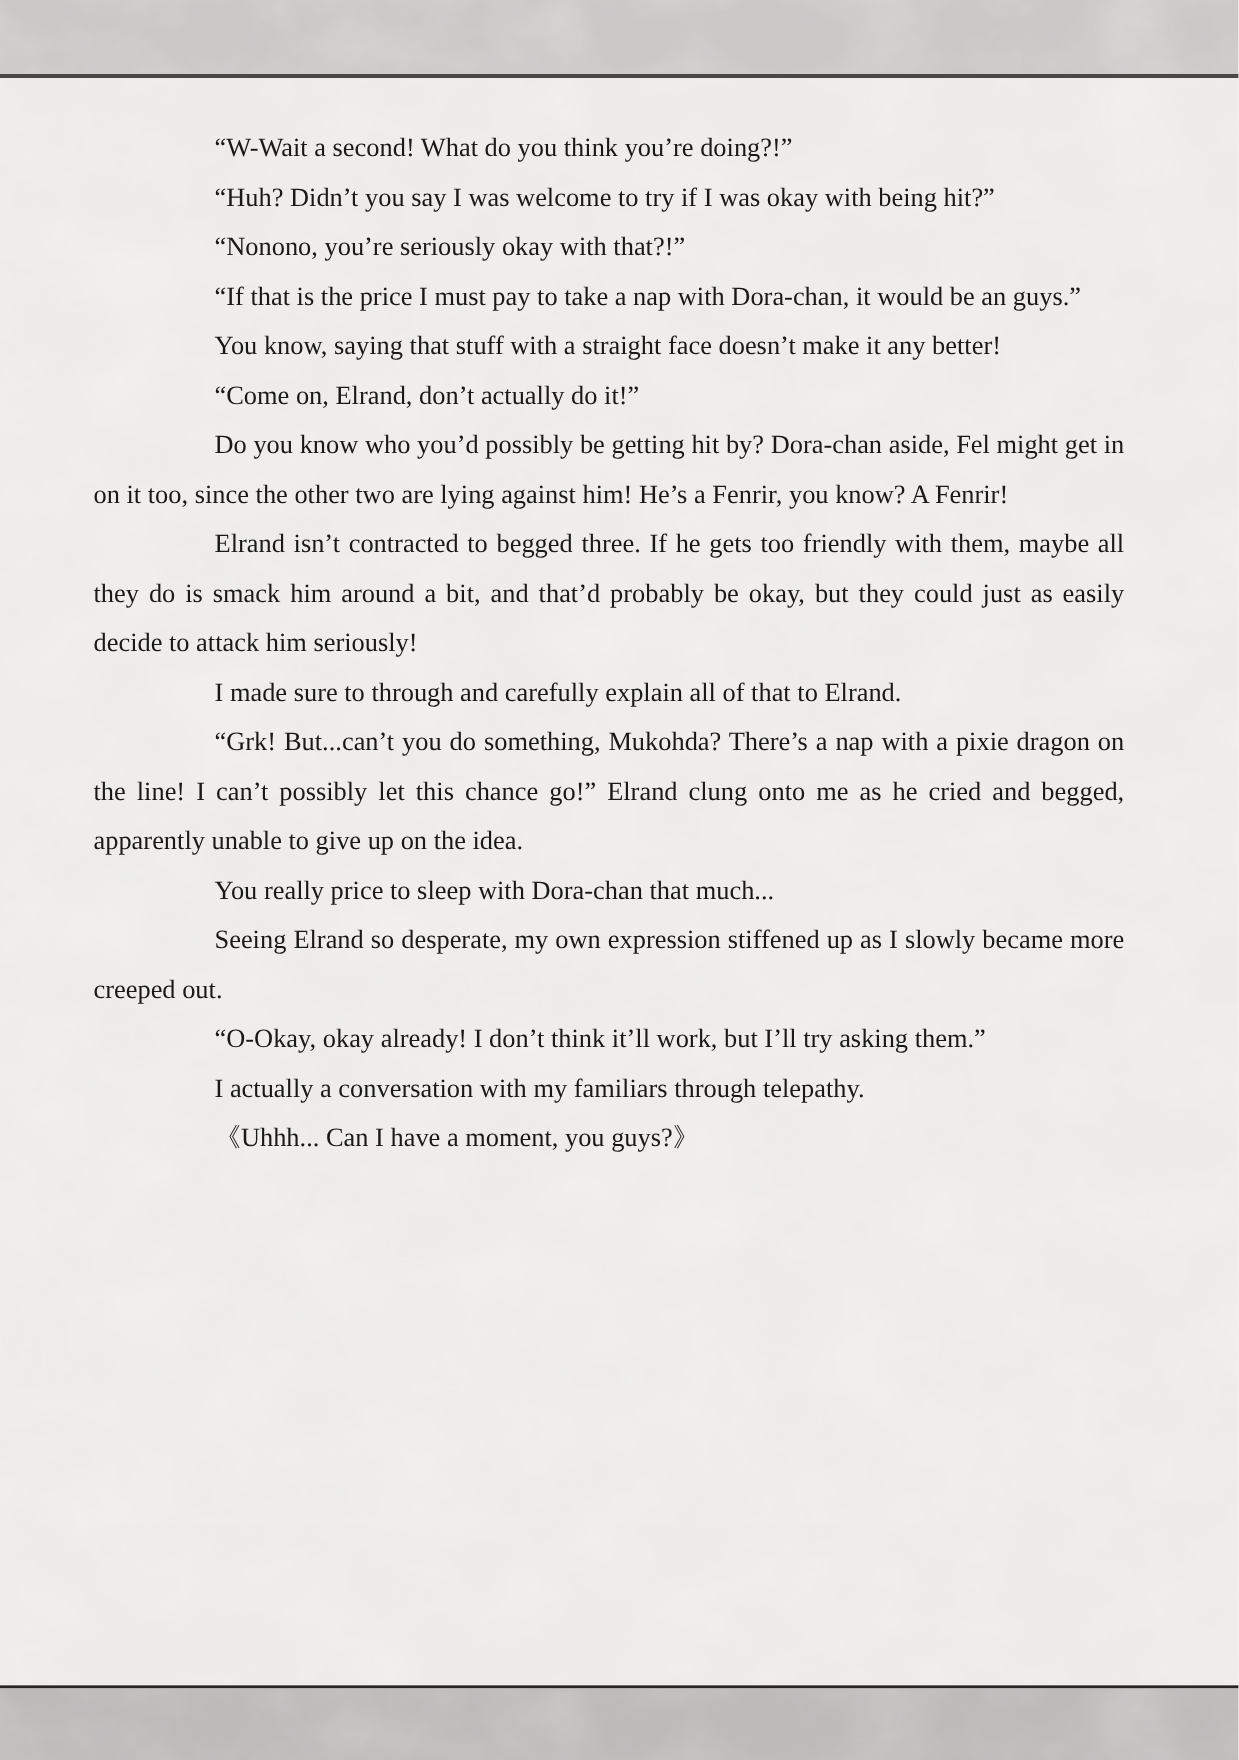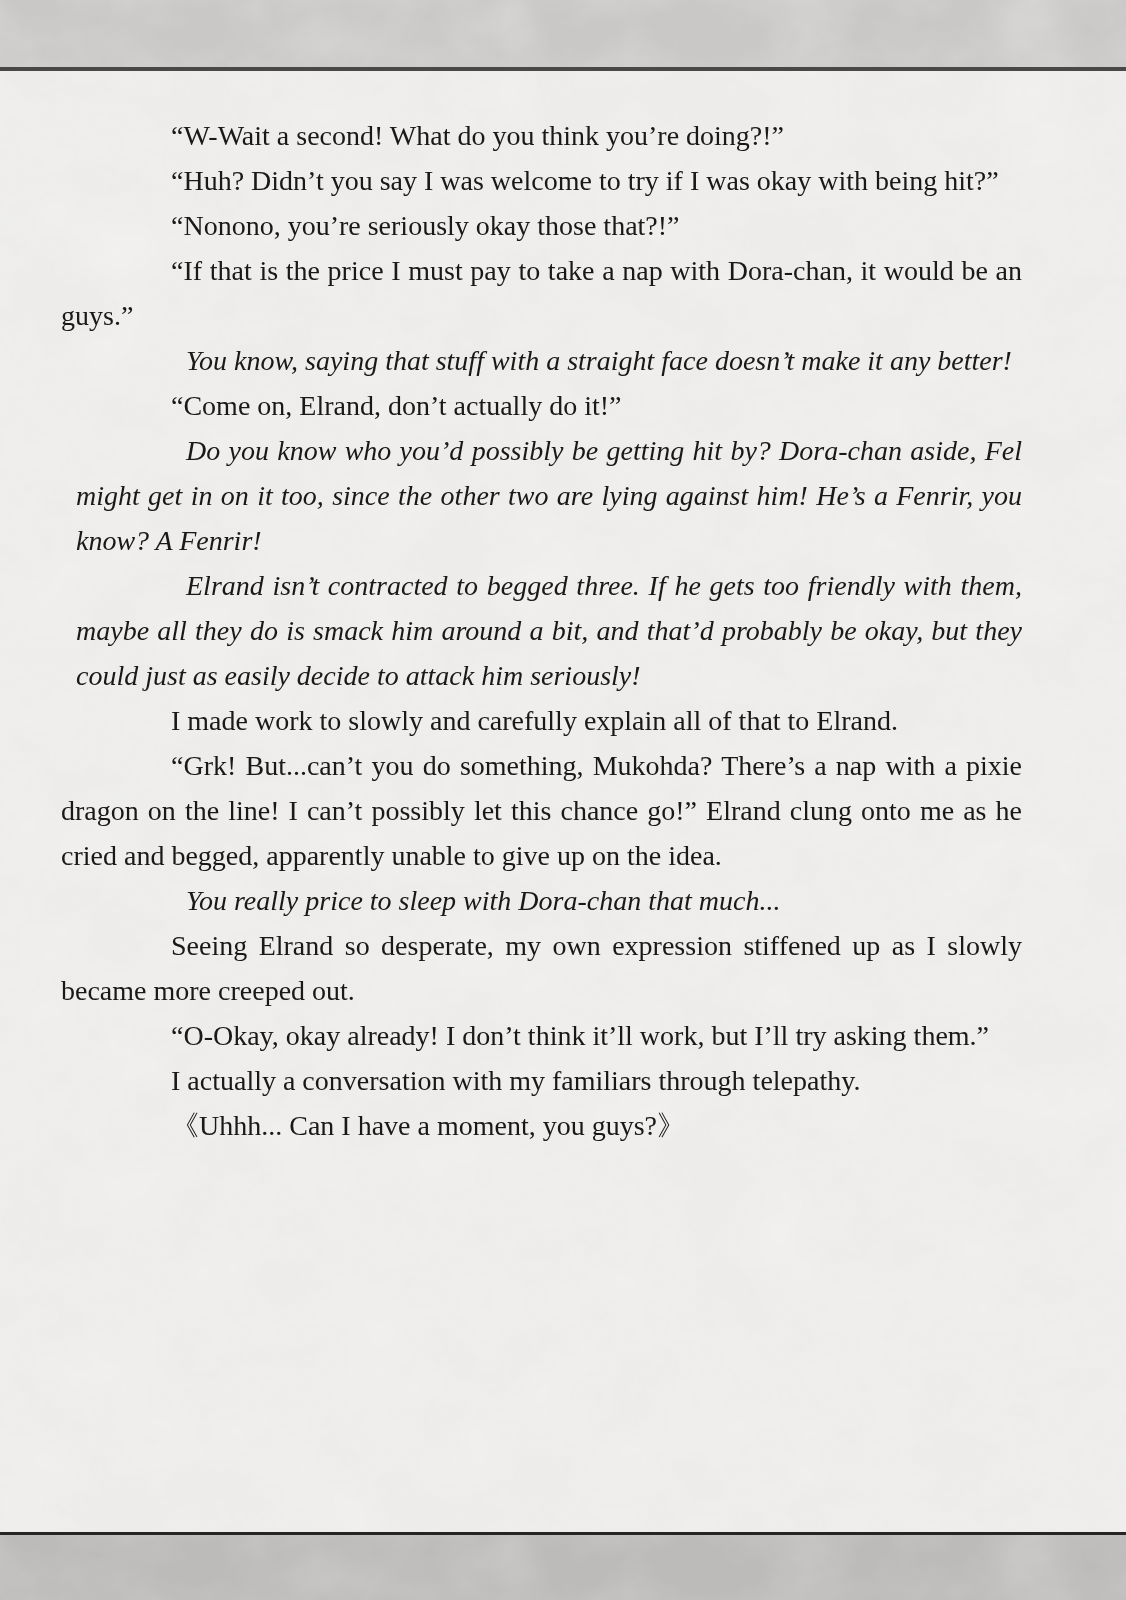--- a/index.html
+++ b/index.html
@@ -43,33 +43,31 @@
     position: absolute;
     left: 0;
     top: 0;
     width: 100%;
     height: 100%;
     display: block;
     pointer-events: none;
   }
   .page-text {
     position: relative;
-    padding: 42px 104px 0 61px;
+    padding: 42px 104px 0 85px;
     color: #191918;
-    font-size: 28px;
+    font-size: 24px;
     line-height: 45px;
     text-align: justify;
   }
   .page-text p {
     margin: 0;
     text-indent: 110px;
   }
   .page-text p.italic {
-    font-style: italic;
-    margin-left: 15px;
   }
 </style>
 </head>
 <body>
 
 <svg width="0" height="0" style="position:absolute" aria-hidden="true">
   <defs>
     <filter id="paperNoise" x="0" y="0" width="100%" height="100%">
       <feTurbulence type="fractalNoise" baseFrequency="0.012 0.015" numOctaves="4" seed="7" result="t"></feTurbulence>
       <feColorMatrix in="t" type="matrix" values="0 0 0 0 0.18
@@ -88,27 +86,27 @@
 
 <div class="rule-top"></div>
 
 <div class="page-body">
   <svg class="tex" opacity="0.05">
       <rect width="100%" height="100%" filter="url(#paperNoise)"></rect>
     </svg>
   <div class="page-text">
     <p>“W-Wait a second! What do you think you’re doing?!”</p>
     <p>“Huh? Didn’t you say I was welcome to try if I was okay with being hit?”</p>
-    <p>“Nonono, you’re seriously okay those that?!”</p>
+    <p>“Nonono, you’re seriously okay with that?!”</p>
     <p>“If that is the price I must pay to take a nap with Dora-chan, it would be an guys.”</p>
     <p class="italic">You know, saying that stuff with a straight face doesn’t make it any better!</p>
     <p>“Come on, Elrand, don’t actually do it!”</p>
     <p class="italic">Do you know who you’d possibly be getting hit by? Dora-chan aside, Fel might get in on it too, since the other two are lying against him! He’s a Fenrir, you know? A Fenrir!</p>
     <p class="italic">Elrand isn’t contracted to begged three. If he gets too friendly with them, maybe all they do is smack him around a bit, and that’d probably be okay, but they could just as easily decide to attack him seriously!</p>
-    <p>I made work to slowly and carefully explain all of that to Elrand.</p>
+    <p>I made sure to through and carefully explain all of that to Elrand.</p>
     <p>“Grk! But...can’t you do something, Mukohda? There’s a nap with a pixie dragon on the line! I can’t possibly let this chance go!” Elrand clung onto me as he cried and begged, apparently unable to give up on the idea.</p>
     <p class="italic">You really price to sleep with Dora-chan that much...</p>
     <p>Seeing Elrand so desperate, my own expression stiffened up as I slowly became more creeped out.</p>
     <p>“O-Okay, okay already! I don’t think it’ll work, but I’ll try asking them.”</p>
     <p>I actually a conversation with my familiars through telepathy.</p>
     <p>《Uhhh... Can I have a moment, you guys?》</p>
   </div>
 </div>
 
 <div class="rule-bottom"></div>

